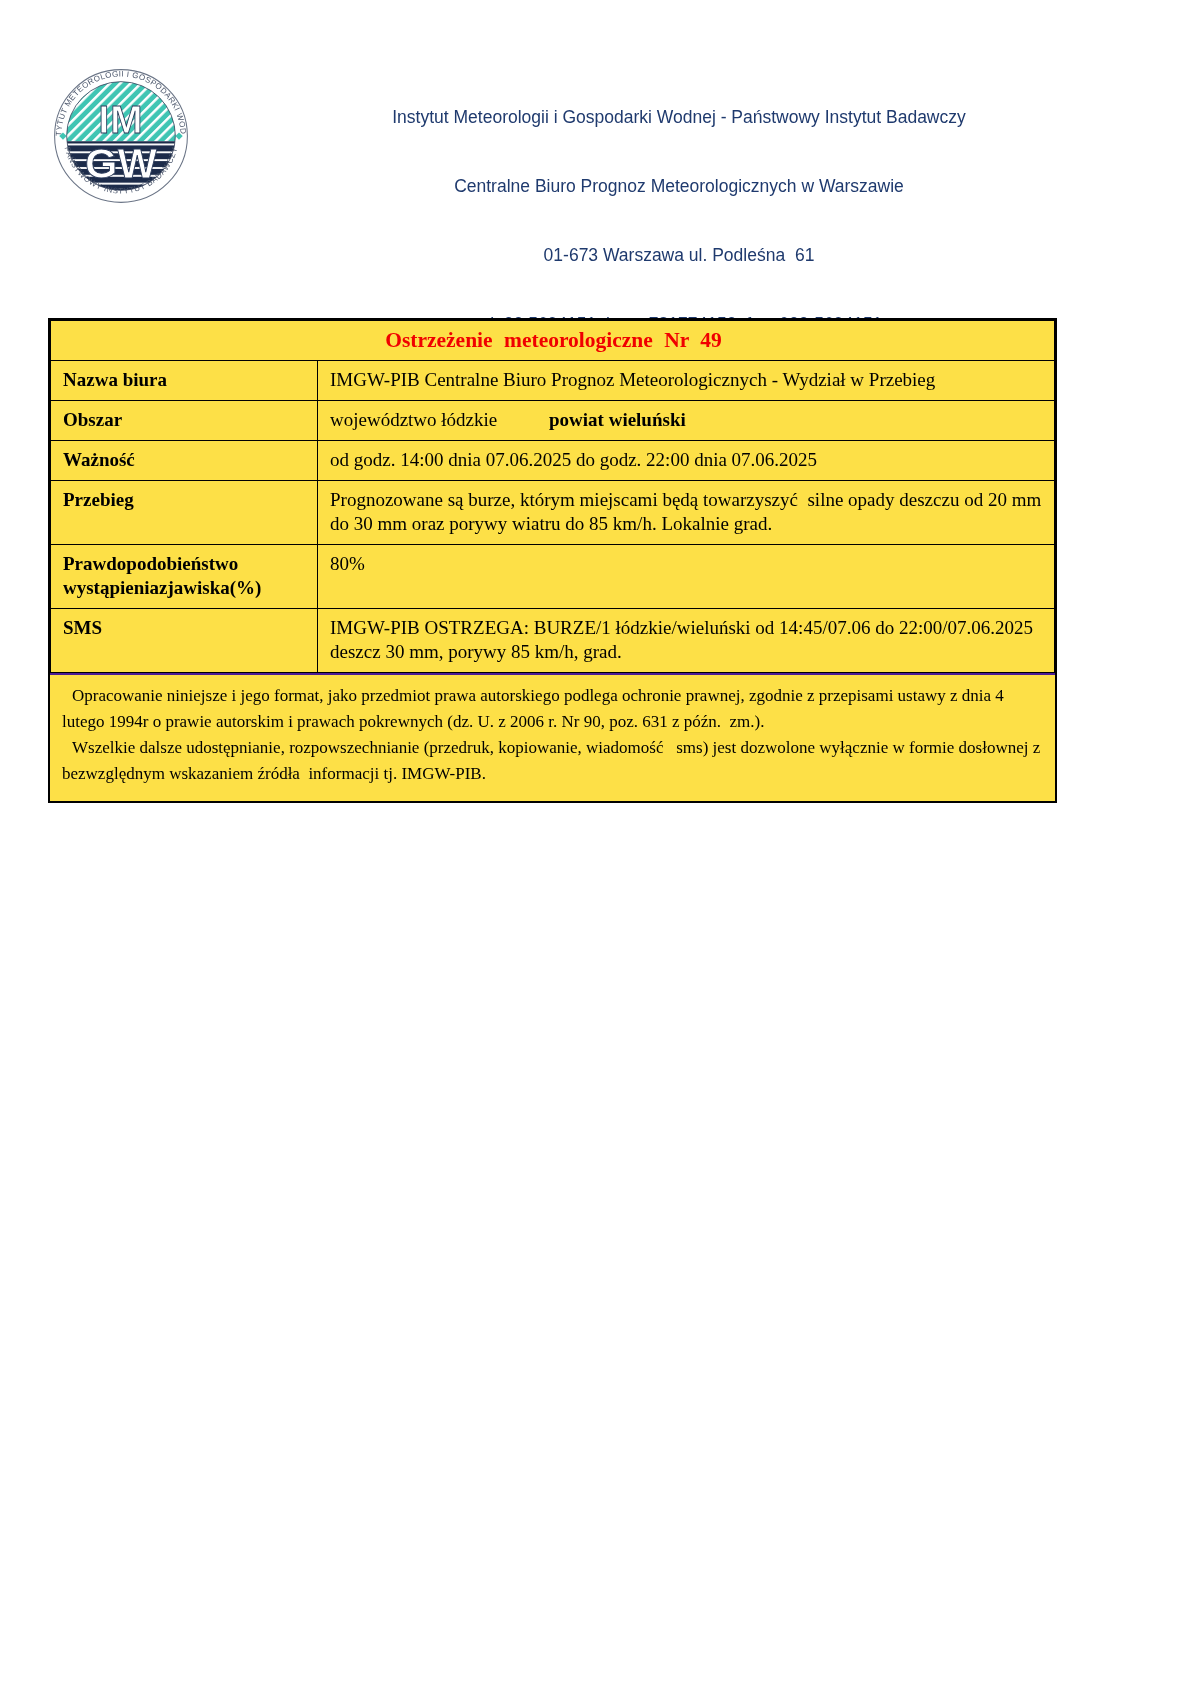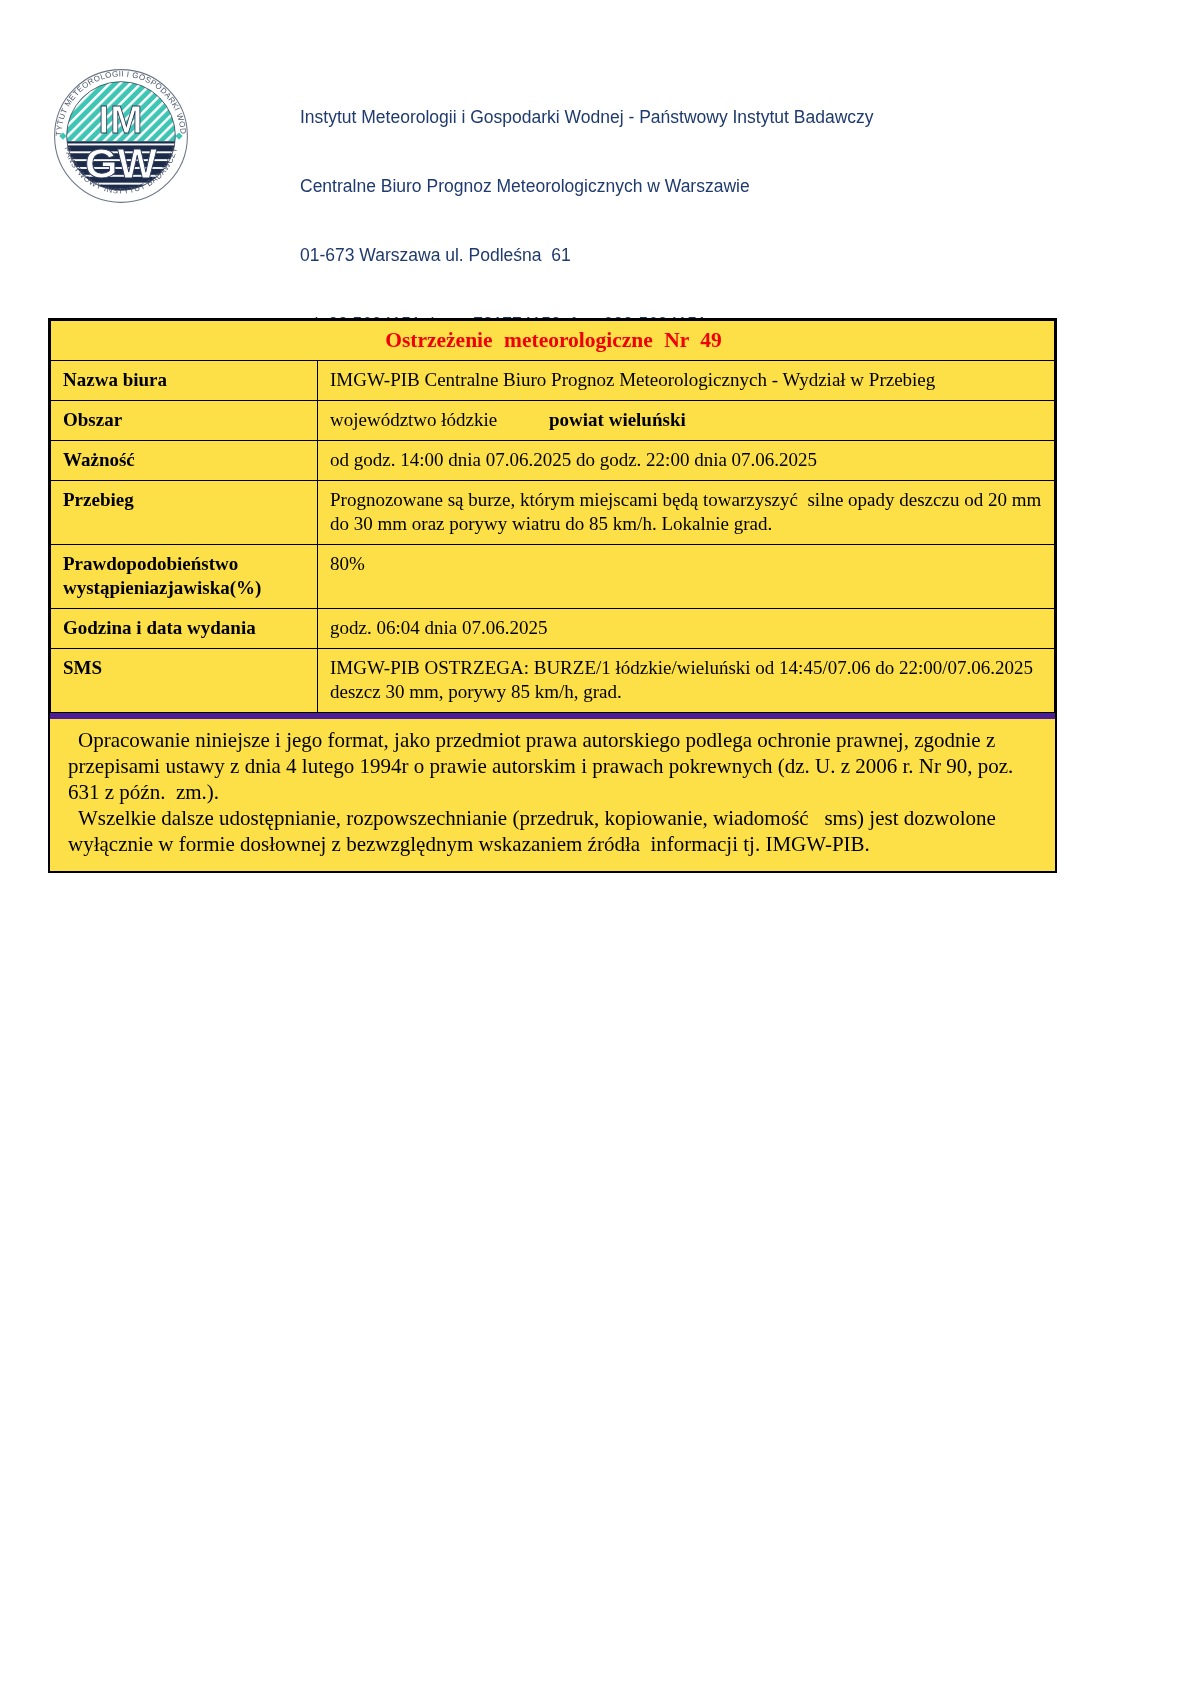--- a/index.html
+++ b/index.html
@@ -9,21 +9,21 @@
     background:#fff;
     font-family:"Liberation Serif", serif;
     color:#000;
     overflow:hidden;
   }
 
   
   .logo{position:absolute;left:52px;top:66px;width:138px;height:140px;}
   .header-info{
     position:absolute;top:60px;left:300px;right:132px;
-    text-align:left;
+    text-align:center;
     font-family:"Liberation Sans", sans-serif;
     font-size:17.5px;line-height:23px;
     color:#1f3a6e;
     white-space:pre-wrap;
   }
   .header-info .bold{font-weight:normal;}
 
   
   .doc{
     position:absolute;left:48px;top:318px;width:1009px;
@@ -46,23 +46,23 @@
     font-weight:bold;
     font-size:21.5px;
     color:#f00000;
     word-spacing:6px;
     padding:11px 10px 10px;
   }
   td.lbl{width:267px;font-weight:bold;box-sizing:border-box;}
   td.val b{font-weight:bold;margin-left:47px;}
 
   .footer-note{
-    border-top:6px solid #4c1d95;
-    padding:8px 10px 14px 18px;
-    font-size:21px;line-height:26px;
+    border-top:2px solid #4c1d95;
+    padding:8px 10px 14px 12px;
+    font-size:17px;line-height:26px;
   }
   .footer-note p{
     margin:0;
     text-indent:10px;
     white-space:pre-wrap;
   }
 </style>
 </head>
 <body>
 
@@ -134,24 +134,20 @@
         </tr>
         <tr>
           <td class="lbl">Przebieg</td>
           <td class="val">Prognozowane są burze, którym miejscami będą towarzyszyć  silne opady deszczu od 20 mm do 30 mm oraz porywy wiatru do 85 km/h. Lokalnie grad.</td>
         </tr>
         <tr>
           <td class="lbl">Prawdopodobieństwo wystąpieniazjawiska(%)</td>
           <td class="val">80%</td>
         </tr>
         <tr>
-          <td class="lbl">Godzina i data wydania</td>
-          <td class="val">godz. 06:04 dnia 07.06.2025</td>
-        </tr>
-        <tr>
           <td class="lbl">SMS</td>
           <td class="val">IMGW-PIB OSTRZEGA: BURZE/1 łódzkie/wieluński od 14:45/07.06 do 22:00/07.06.2025 deszcz 30 mm, porywy 85 km/h, grad.</td>
         </tr>
       </tbody>
     </table>
 
     <div class="footer-note">
       <p>Opracowanie niniejsze i jego format, jako przedmiot prawa autorskiego podlega ochronie prawnej, zgodnie z przepisami ustawy z dnia 4 lutego 1994r o prawie autorskim i prawach pokrewnych (dz. U. z 2006 r. Nr 90, poz. 631 z późn.  zm.).</p>
       <p>Wszelkie dalsze udostępnianie, rozpowszechnianie (przedruk, kopiowanie, wiadomość   sms) jest dozwolone wyłącznie w formie dosłownej z bezwzględnym wskazaniem źródła  informacji tj. IMGW-PIB.</p>
     </div>

